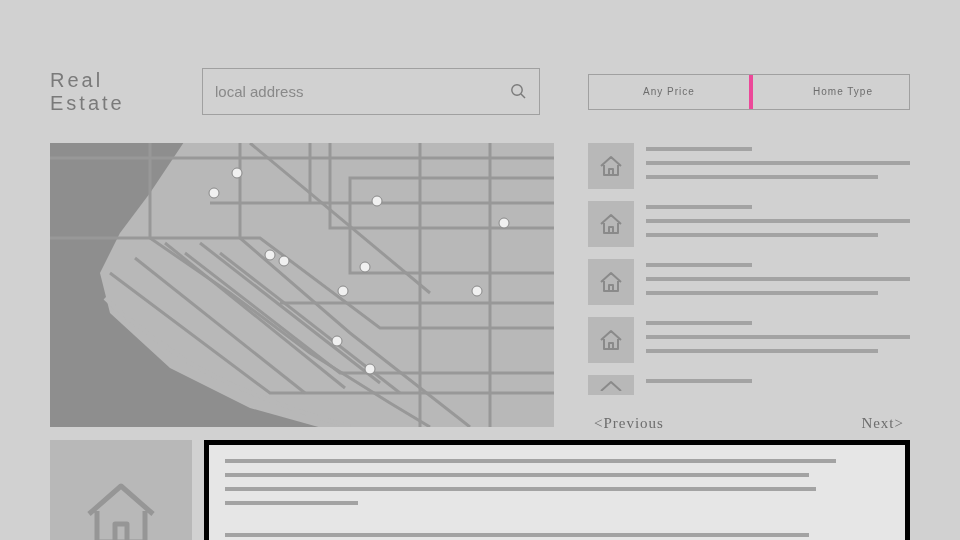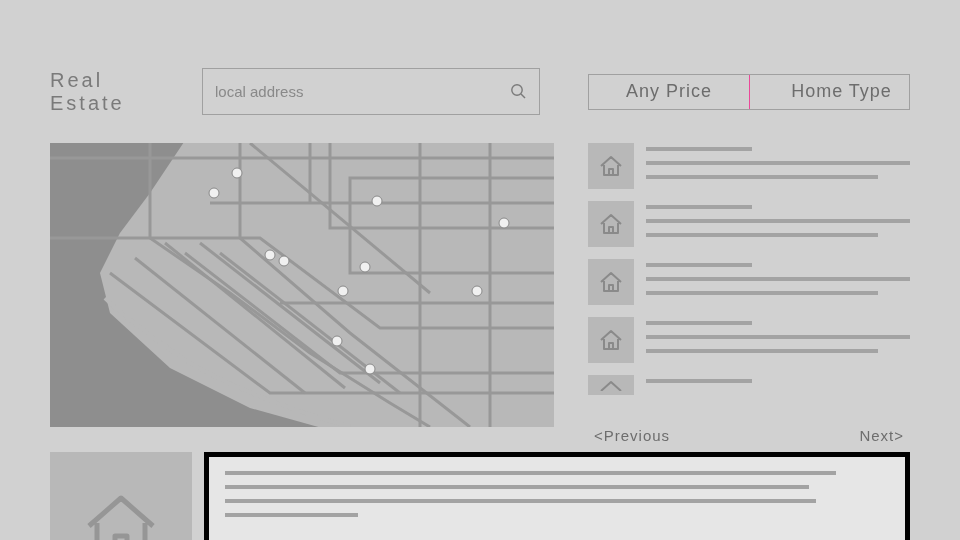--- a/index.html
+++ b/index.html
@@ -46,28 +46,28 @@
       display: flex;
       margin-left: auto;
       border: 1px solid #a0a0a0;
       height: 36px;
     }
     .filter-btn {
       width: 160px;
       display: flex;
       align-items: center;
       justify-content: center;
-      font-size: 18px;
+      font-size: 10px;
       color: #6d6d6d;
       letter-spacing: 1px;
       cursor: pointer;
       background: transparent;
       border: none;
     }
-    .filter-btn + .filter-btn { border-left: 1px solid #ec4899; padding-left: 24px; }
+    .filter-btn + .filter-btn { border-left: 4px solid #ec4899; padding-left: 24px; }
 
     .main {
       display: flex;
       padding: 28px 50px 0 50px;
       gap: 34px;
     }
     .map {
       width: 506px;
       height: 284px;
       background: #b8b8b8;
@@ -108,21 +108,22 @@
     .list-item.partial { height: 20px; overflow: hidden; }
     .list-item.partial .list-thumb { height: 20px; align-items: flex-start; padding-top: 4px; }
 
     .pager {
       display: flex;
       justify-content: space-between;
       padding: 0 6px;
       color: #6d6d6d;
       font-size: 15px;
       letter-spacing: 1px;
-      margin-top: 20px;
+      margin-top: 8px;
+      font-family: Liberation Serif, serif;
     }
     .pager span { cursor: pointer; }
 
     .detail {
       display: flex;
       margin: 8px 50px 0 50px;
       gap: 12px;
     }
     .detail-thumb {
       width: 142px;

